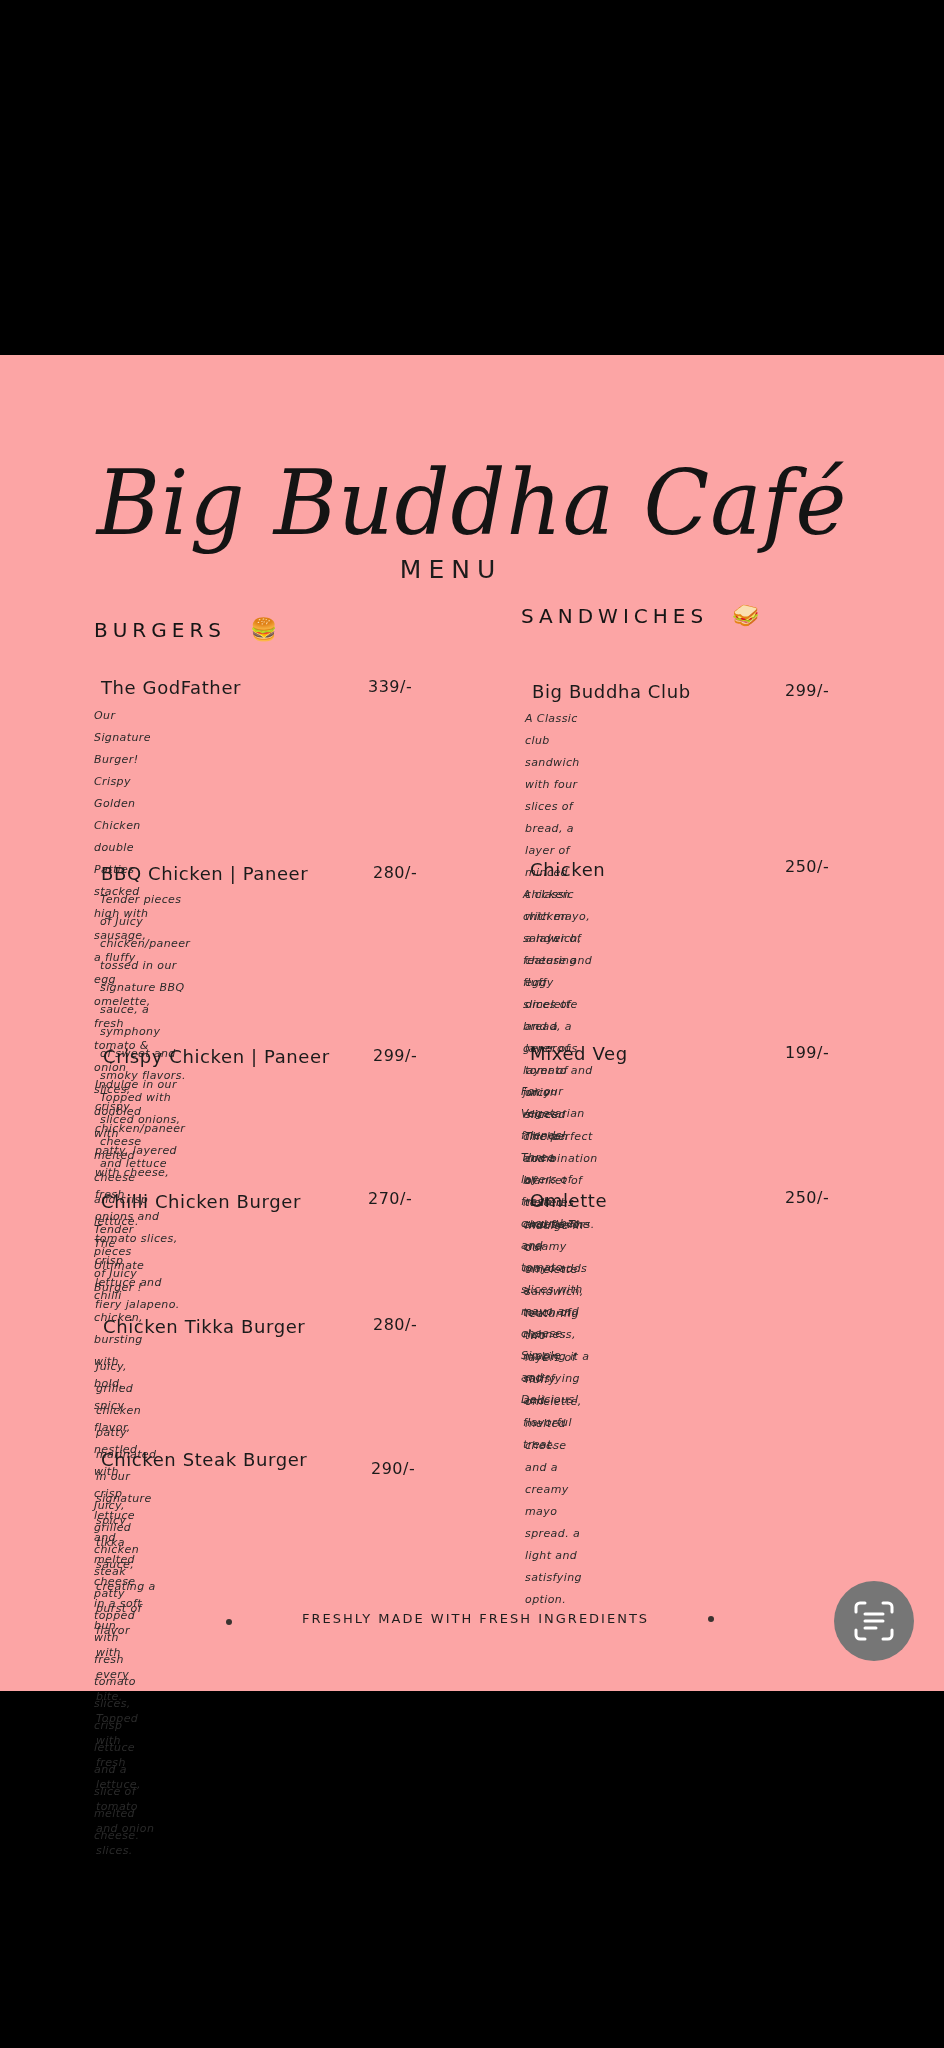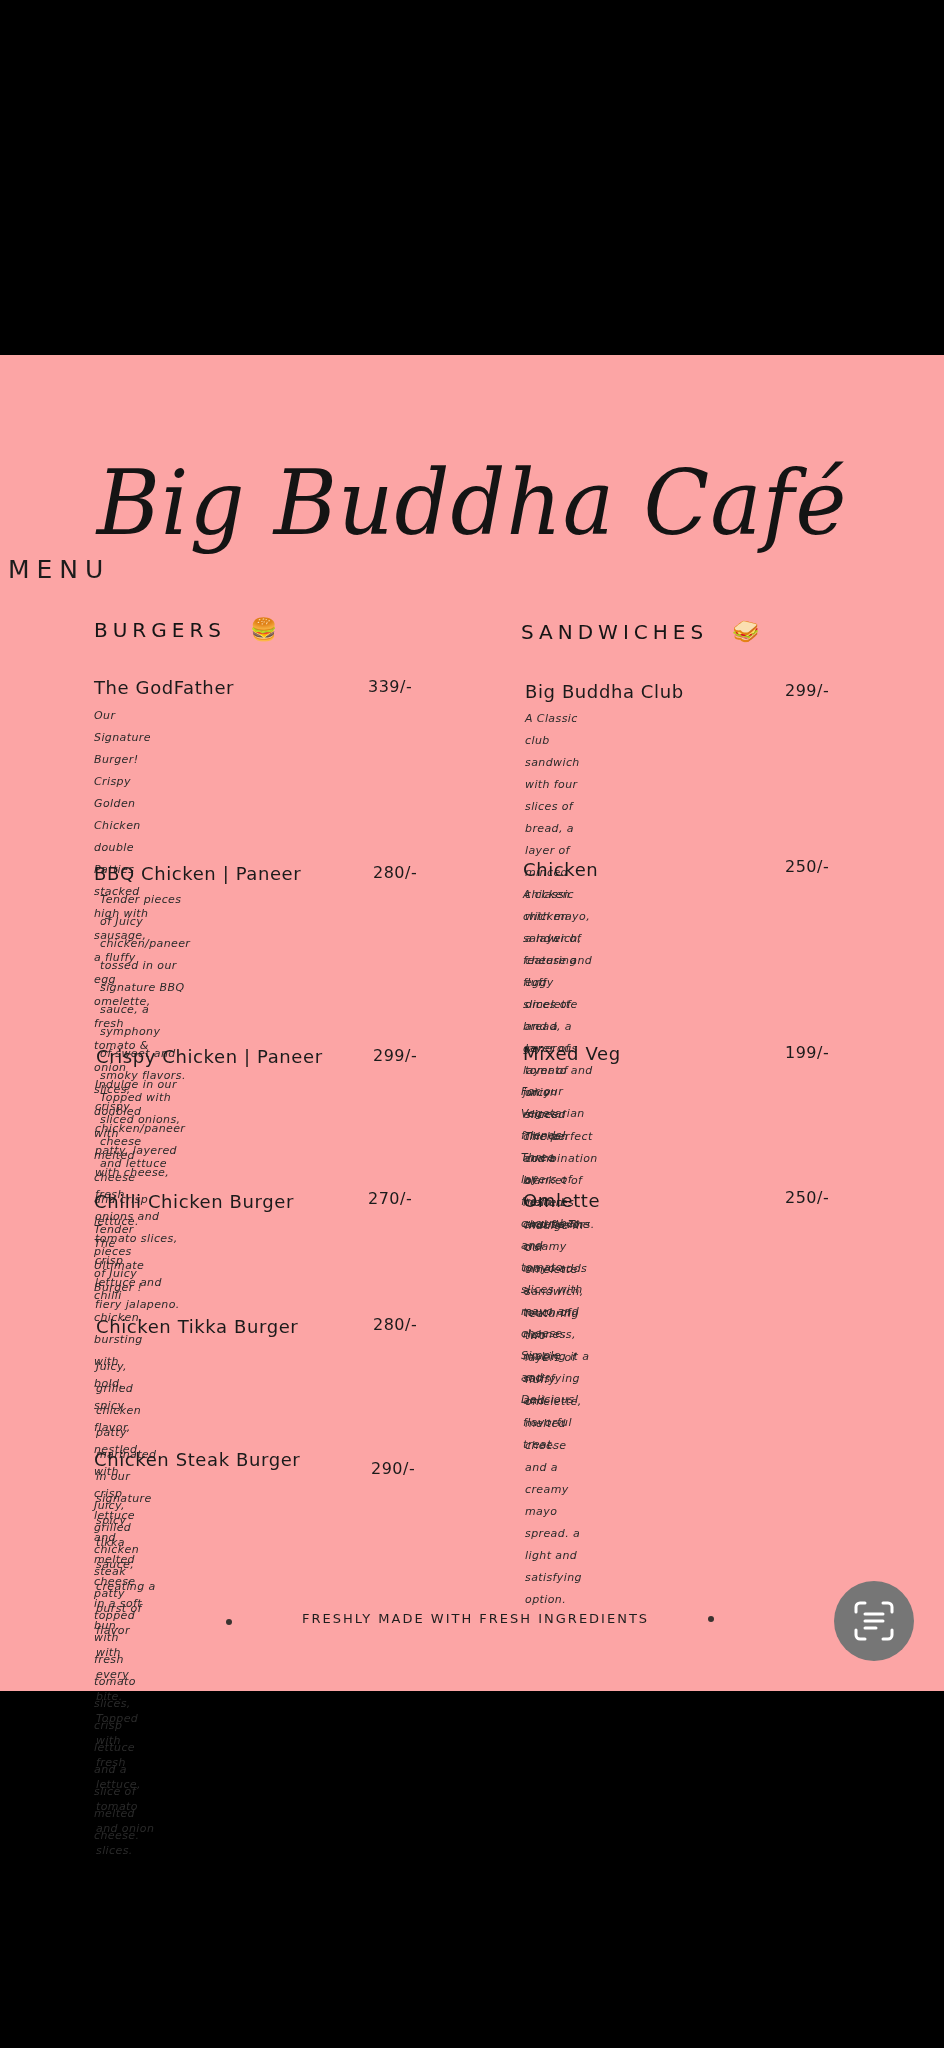--- a/index.html
+++ b/index.html
@@ -12,34 +12,34 @@
     }
 
     .brand {
       position: absolute; left: 0; width: 944px; top: 93px; text-align: center;
       font-family: "DejaVu Serif", serif; font-style: italic; font-weight: normal;
       font-size: 86px; letter-spacing: 1px; color: #141414;
       transform: scaleY(1.05);
       line-height: 110px;
     }
     .menu-word {
-      position: absolute; left: 0; width: 894px; top: 200px; 
+      position: absolute; left: 0; width: 894px; top: 200px; text-align: center;
       font-family: "DejaVu Sans", sans-serif; font-size: 25px; letter-spacing: 7px;
       color: #1c1c1c; padding-left: 8px;
     }
 
     .section-title {
       position: absolute; font-family: "DejaVu Sans", sans-serif; font-size: 20px;
       letter-spacing: 5px; color: #151515; display: flex; align-items: center; gap: 24px;
     }
     .section-emoji { font-size: 22px; letter-spacing: 0; }
 
     .item { position: absolute; }
     .item-name {
-      position: absolute; left: 0; top: 0; white-space: nowrap;
+      position: absolute; left: 7px; top: 0; white-space: nowrap;
       font-family: "DejaVu Sans", sans-serif; font-size: 18px; letter-spacing: 0.6px;
       color: #1b1b1b; font-weight: normal;
     }
     .item-price {
       position: absolute; top: 0; white-space: nowrap;
       font-family: "DejaVu Sans", sans-serif; font-size: 16px; letter-spacing: 0.5px; color: #1b1b1b;
     }
     .item-desc {
       position: absolute; left: 0; font-family: "DejaVu Sans", sans-serif; font-style: italic;
       font-size: 11px; line-height: 22px; letter-spacing: 0.4px; color: #2a2a2a;
@@ -124,21 +124,21 @@
   </div>
 
   <div class="item" style="left:94px; top:1094px;">
     <div class="item-name">Chicken Steak Burger</div>
     <div class="item-price" style="left:277px; top:10px;">290/-</div>
     <div class="item-desc" style="top:29px;margin-top:17px;">Juicy, grilled chicken steak patty
 topped with fresh tomato slices, crisp
 lettuce and a slice of melted cheese.</div>
   </div>
 
-  <div class="section-title" style="left:521px; top:264px;">
+  <div class="section-title" style="left:521px; top:248px;">
     <span>SANDWICHES</span>
     <span class="section-emoji">🥪</span>
   </div>
 
   <div class="item" style="left:525px; top:326px;">
     <div class="item-name">Big Buddha Club</div>
     <div class="item-price" style="left:260px;">299/-</div>
     <div class="item-desc" style="top:27px;">A Classic club sandwich with four
 slices of bread, a layer of minced
 chicken with mayo, a layer of

